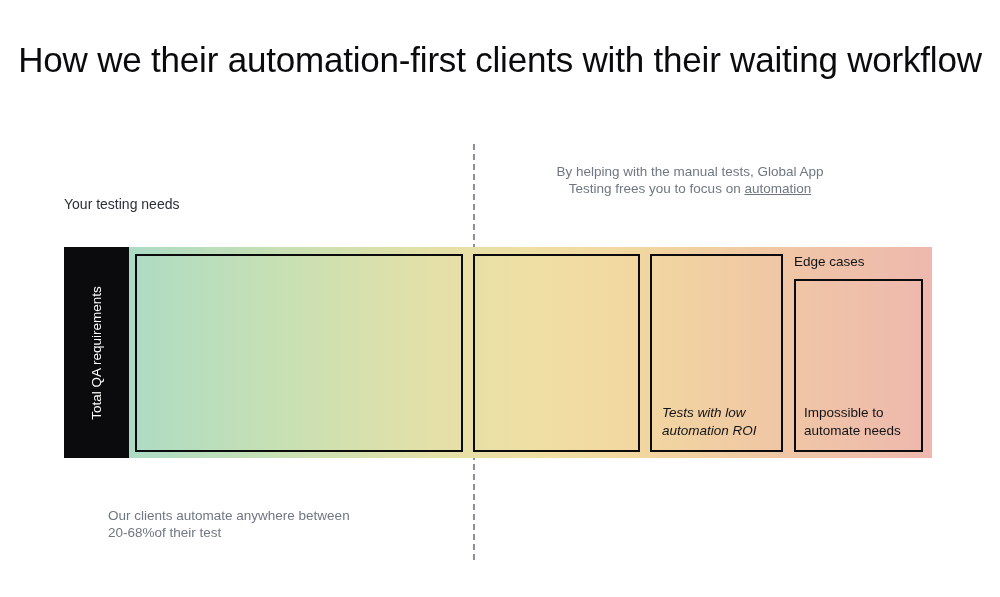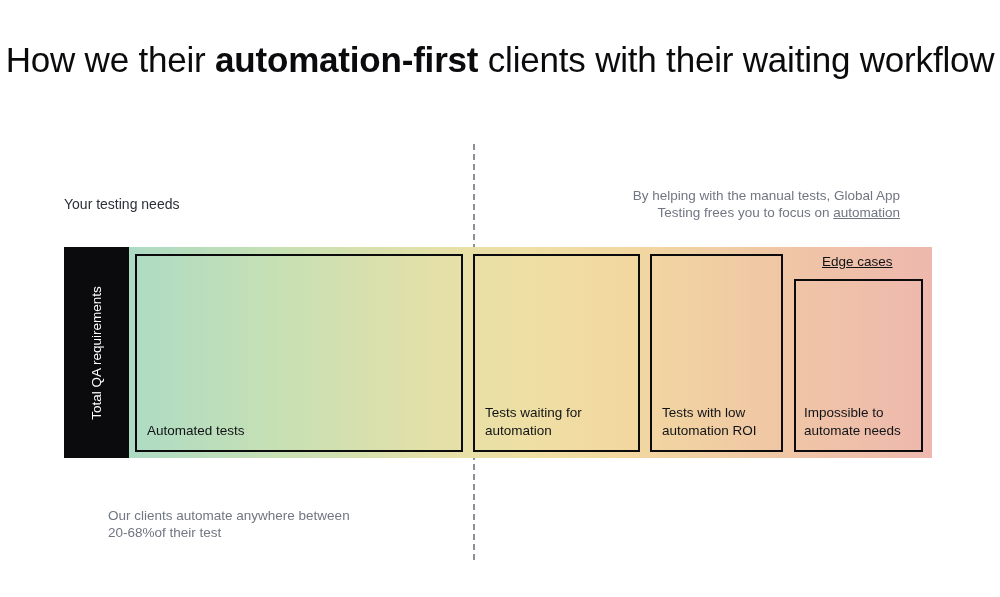--- a/index.html
+++ b/index.html
@@ -22,36 +22,35 @@
     top: 40px;
     width: 1000px;
     text-align: center;
     font-size: 35px;
     line-height: 40px;
     color: #0b0b0d;
     font-weight: 400;
     letter-spacing: -0.2px;
   }
   .title b {
-    font-weight: 700;
+    font-weight: 400;
   }
 
   
   .note {
     position: absolute;
     color: #707682;
     font-size: 13.5px;
     line-height: 17px;
   }
   .note-right {
     left: 480px;
     top: 163px;
     width: 420px;
-    text-align: right;
-    margin-top: 24px;
+    text-align: center;
   }
   .note-right .link {
     text-decoration: underline;
     color: #707682;
     cursor: pointer;
   }
   .note-bottom {
     left: 108px;
     top: 507px;
     width: 320px;
@@ -137,34 +136,33 @@
     position: absolute;
     left: 18px;
     bottom: 18px;
     font-size: 13.5px;
     line-height: 18px;
     color: #111316;
     width: calc(100% - 34px);
   }
   .seg-caption {
     position: absolute;
-    left: 36px;
+    left: 8px;
     top: 6px;
     font-size: 13.5px;
     line-height: 18px;
     color: #111316;
-    text-decoration: underline;
   }
 
   
   .seg-1 { flex: 0 0 338px; }
   .seg-1 .seg-inner { left: 6px; right: 4px; }
   .seg-2 { flex: 0 0 177px; }
   .seg-2 .seg-inner { left: 6px; right: 4px; }
-  .seg-3 { flex: 0 0 142px; }
+  .seg-3 { flex: 0 0 142px; font-style: italic; }
   .seg-3 .seg-inner { left: 6px; right: 3px; }
   .seg-4 { flex: 1 1 auto; }
   .seg-4 .seg-inner { left: 8px; right: 9px; top: 32px; bottom: 6px; }
 </style>
 </head>
 <body>
 
 <div class="title">
   <span>How we their </span><b>automation-first</b><span> clients with their waiting workflow</span>
 </div>
@@ -181,29 +179,24 @@
 <div class="band">
 
   <div class="axis-block">
     <div class="axis-label">Total QA requirements</div>
   </div>
 
   <div class="segments">
 
     <div class="seg seg-1">
       <div class="seg-inner"></div>
-      <div class="seg-label">Automated tests</div>
     </div>
 
     <div class="seg seg-2">
       <div class="seg-inner"></div>
-      <div class="seg-label">
-        <span>Tests waiting for</span><br>
-        <span>automation</span>
-      </div>
     </div>
 
     <div class="seg seg-3">
       <div class="seg-inner"></div>
       <div class="seg-label">
         <span>Tests with low</span><br>
         <span>automation ROI</span>
       </div>
     </div>
 

